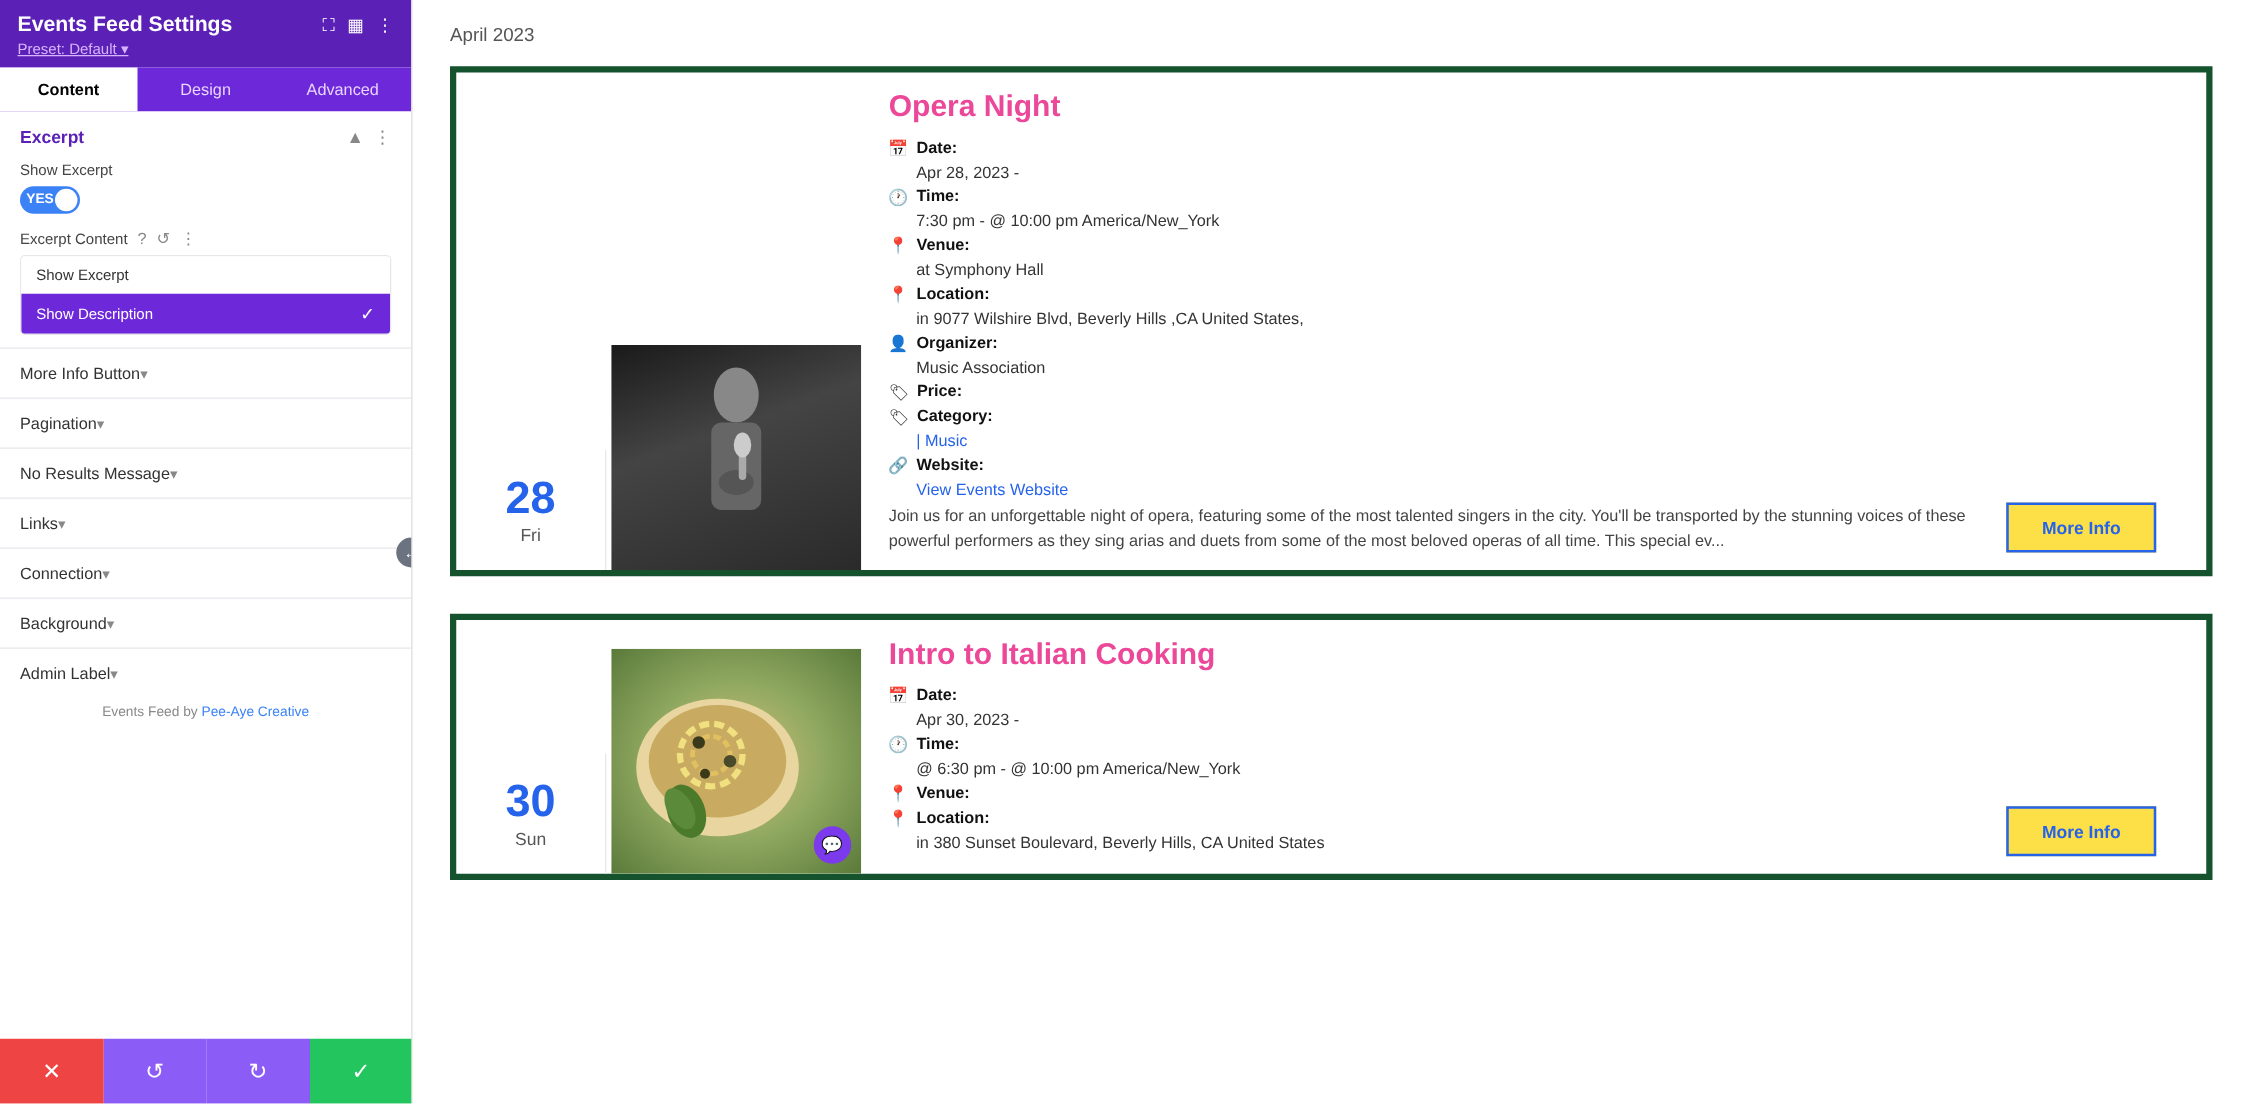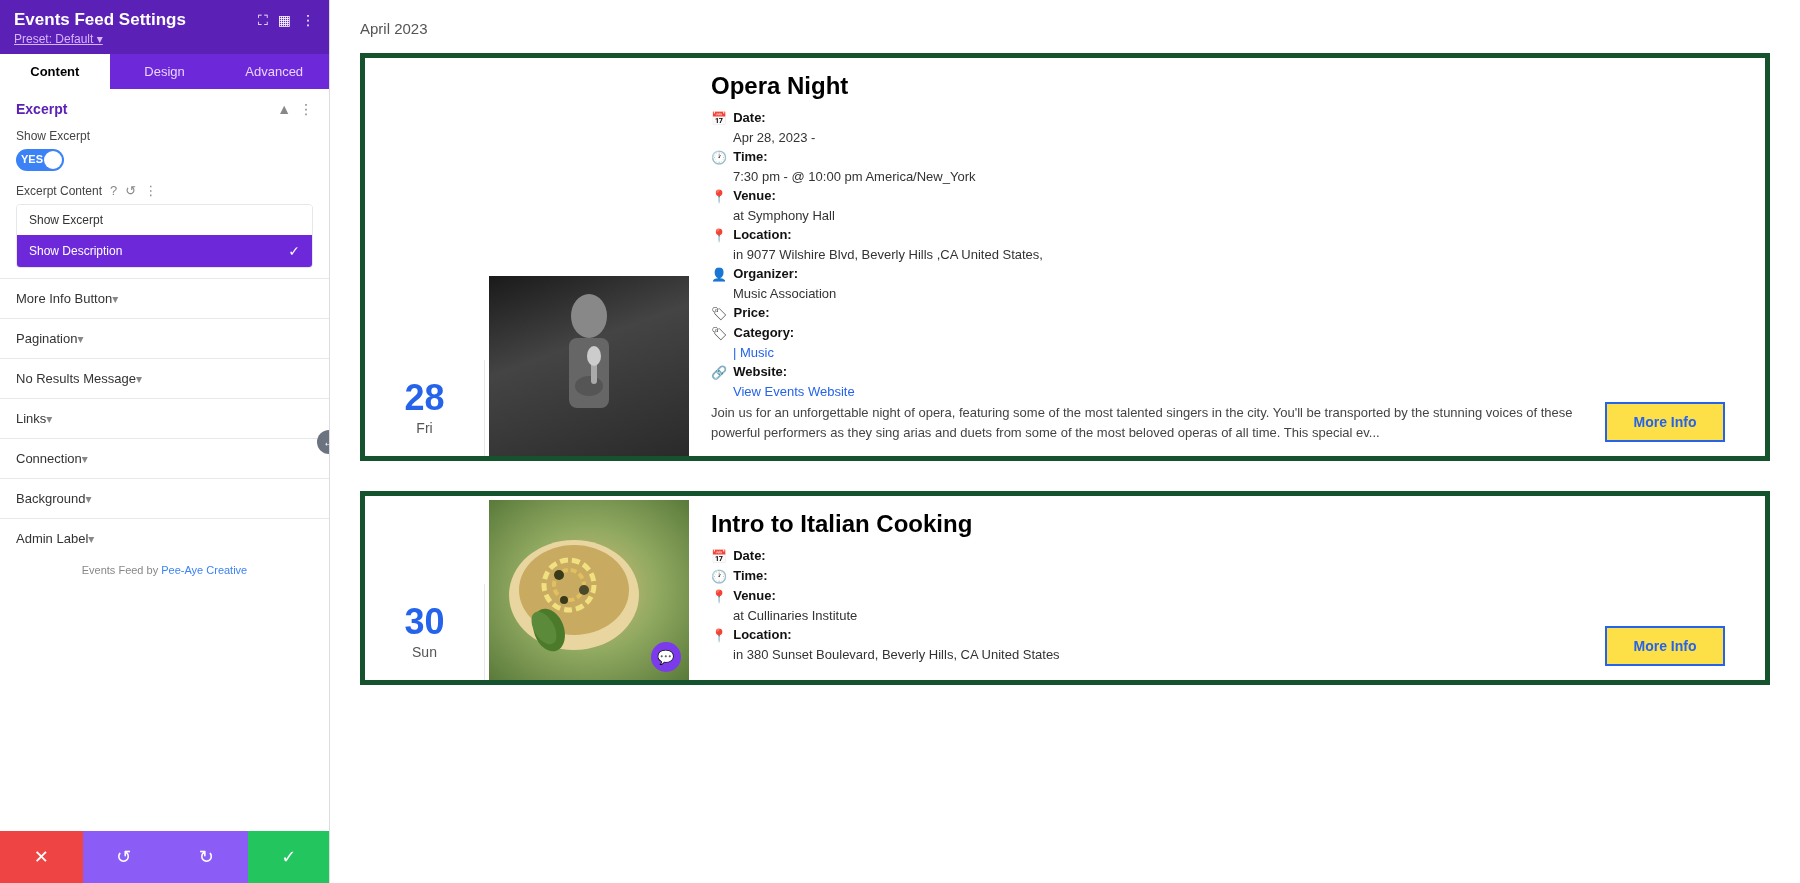--- a/index.html
+++ b/index.html
@@ -303,21 +303,21 @@
       margin-top: 4px;
     }
 
     .event-details {
       flex: 1;
       padding: 14px 18px;
     }
     .event-title {
       font-size: 24px;
       font-weight: bold;
-      color: #000000;
+      color: #ec4899;
       margin-bottom: 10px;
     }
 
     .meta-row {
       display: flex;
       align-items: flex-start;
       gap: 6px;
       margin-bottom: 4px;
       font-size: 13px;
       color: #333;
@@ -652,33 +652,36 @@
         <span style="font-size:14px">💬</span>
       </div>
     </div>
     <div class="event-details">
       <div class="event-title">Intro to Italian Cooking</div>
 
       <div class="meta-row">
         <span class="meta-icon">📅</span>
         <span class="meta-label">Date:</span>
       </div>
+      <div class="meta-row" style="padding-left:22px">
+        <span>Apr 30, 2023 -</span>
+      </div>
 
       <div class="meta-row">
         <span class="meta-icon">🕐</span>
         <span class="meta-label">Time:</span>
       </div>
+      <div class="meta-row" style="padding-left:22px">
+        <span>@ 6:30 pm - @ 10:00 pm America/New_York</span>
+      </div>
 
       <div class="meta-row">
         <span class="meta-icon">📍</span>
         <span class="meta-label">Venue:</span>
       </div>
-      <div class="meta-row" style="padding-left:22px">
-        <span>at Cullinaries Institute</span>
-      </div>
 
       <div class="meta-row">
         <span class="meta-icon">📍</span>
         <span class="meta-label">Location:</span>
       </div>
       <div class="meta-row" style="padding-left:22px">
         <span>in 380 Sunset Boulevard, Beverly Hills, CA United States</span>
       </div>
     </div>
     <div class="event-right">

